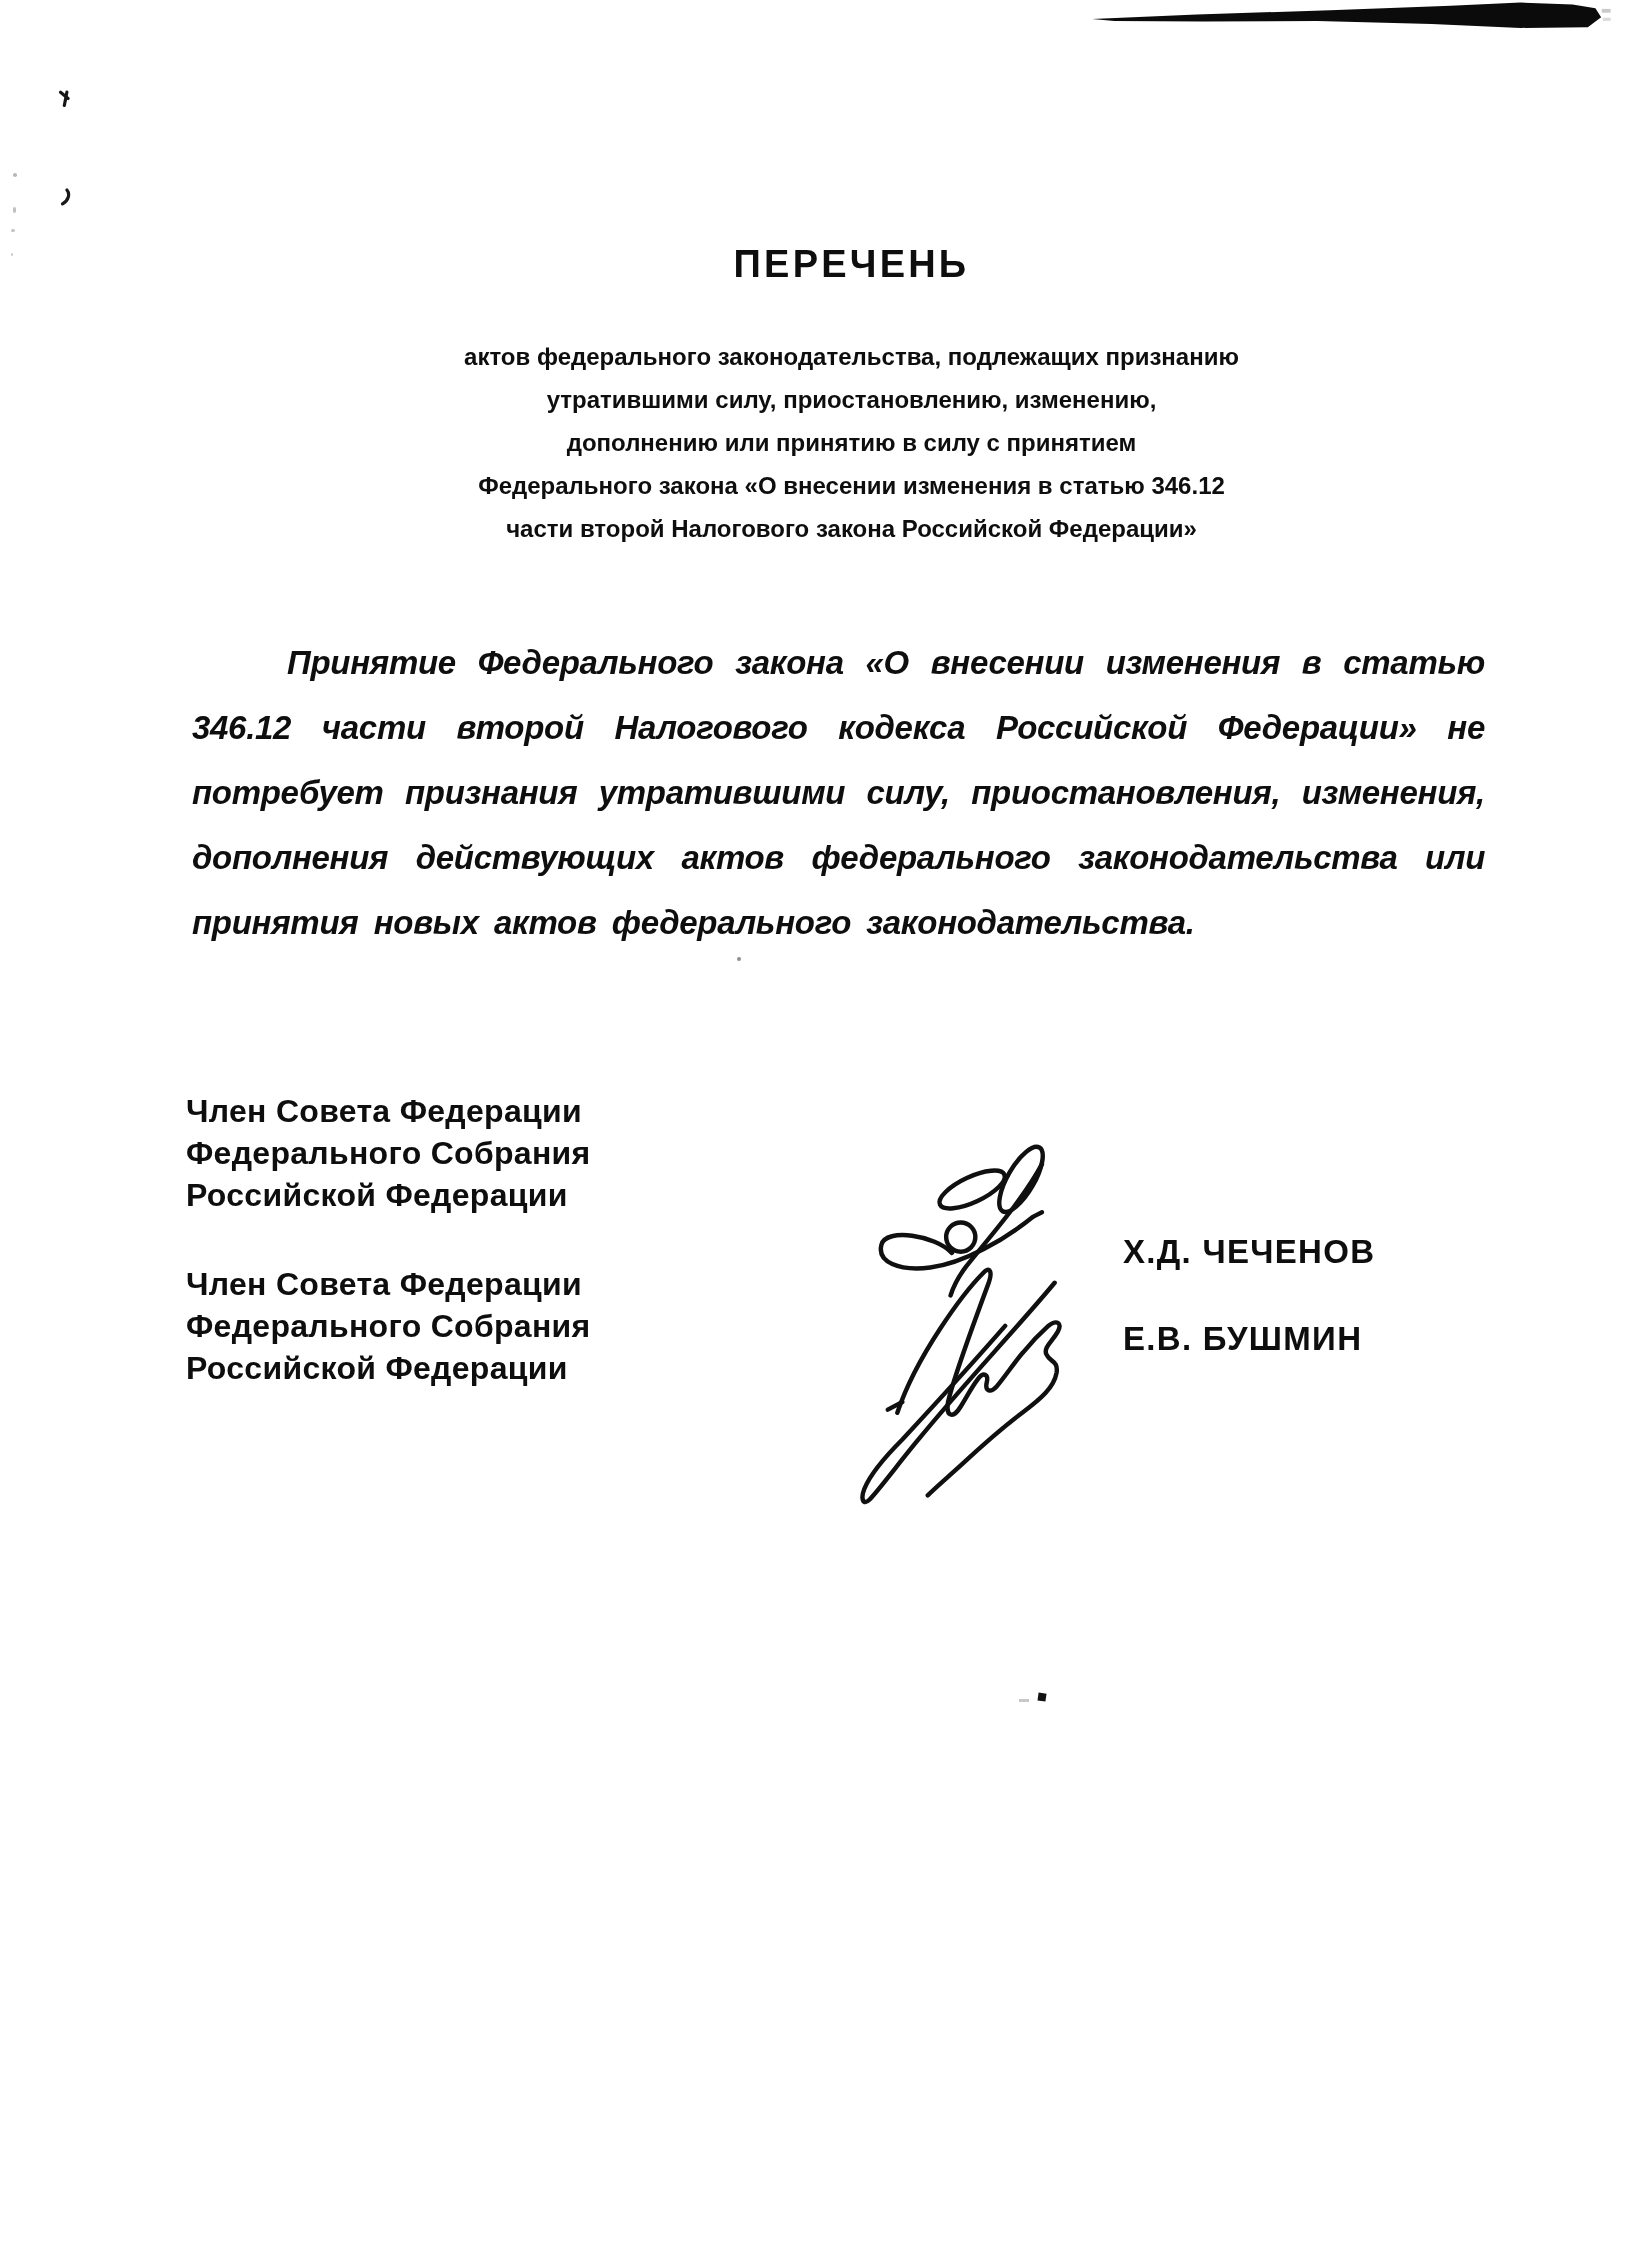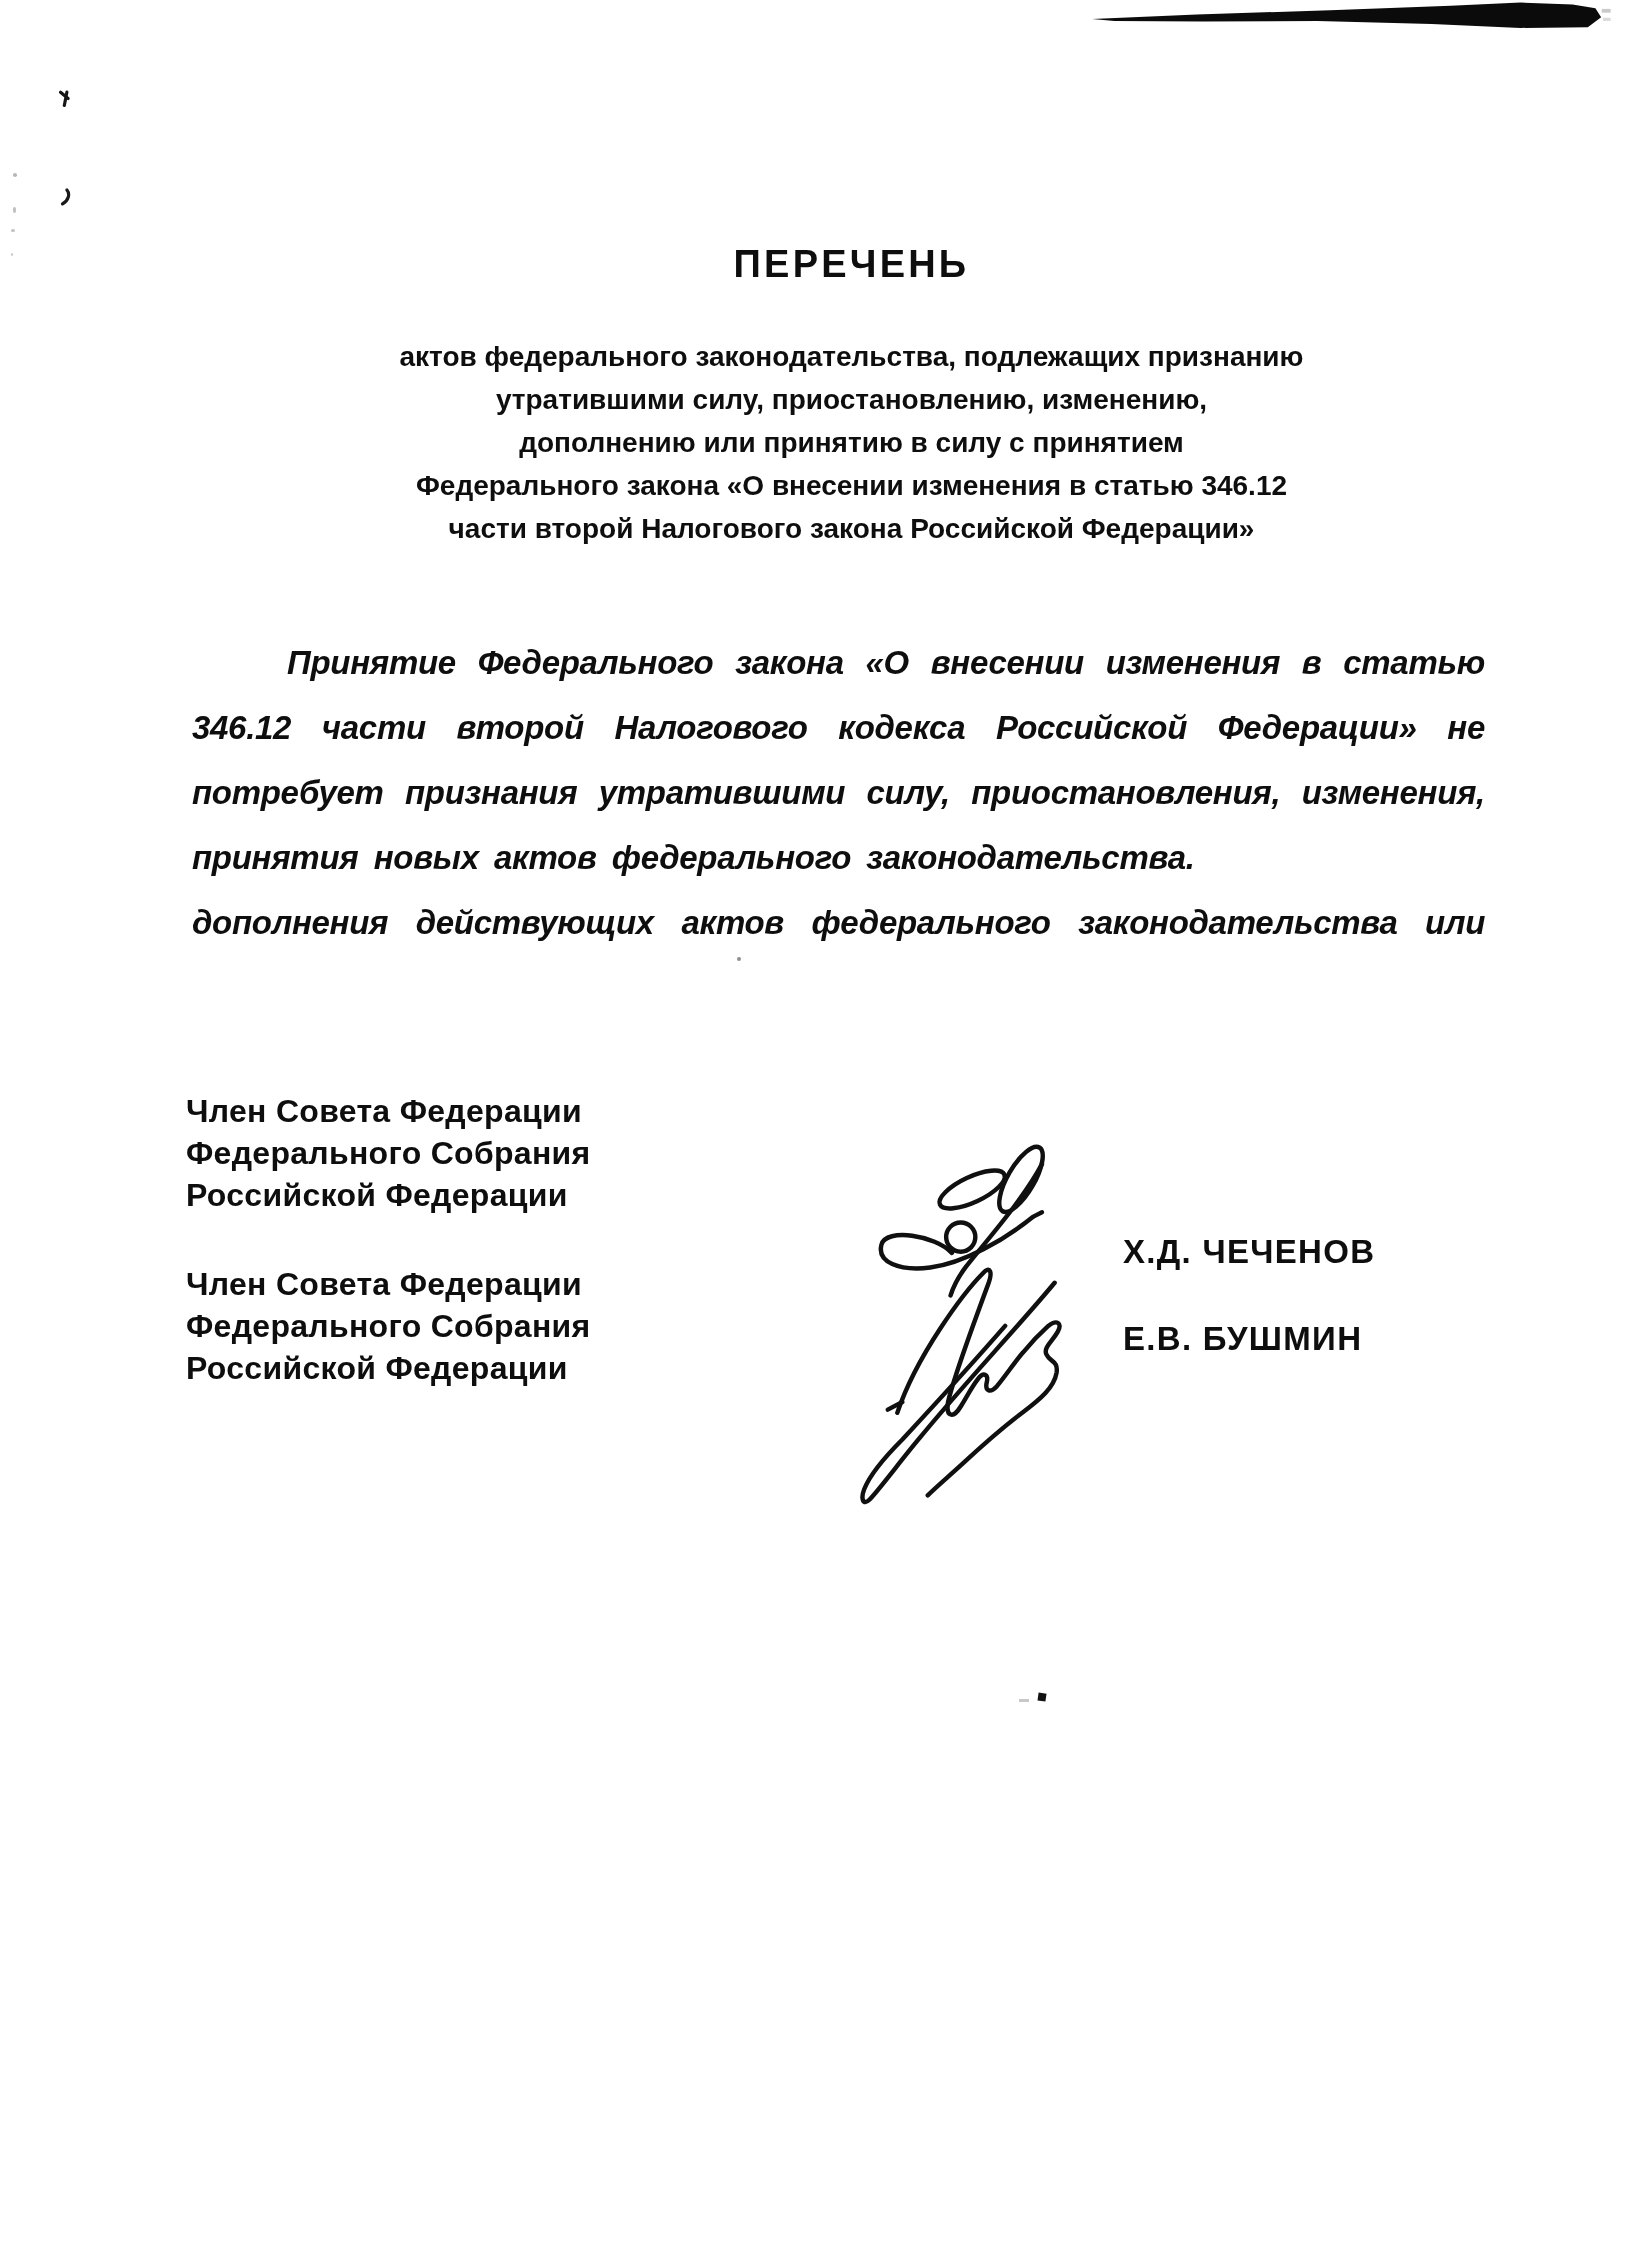--- a/index.html
+++ b/index.html
@@ -14,21 +14,21 @@
     border-radius:19px;
   }
   .doc-title{
     position:absolute;left:210px;top:245px;width:1283px;
     text-align:center;
     font-size:38px;font-weight:700;letter-spacing:3.2px;
     line-height:1;
   }
   .subtitle{
     position:absolute;left:210px;top:335px;width:1283px;
-    font-size:28px;font-weight:700;line-height:43px;
+    font-size:24px;font-weight:700;line-height:43px;
     text-align:center;letter-spacing:0px;
   }
   .body-par{
     position:absolute;left:192px;top:630px;width:1293px;
     font-size:33px;font-weight:700;line-height:65px;
     letter-spacing:-0.3px;
   }
   .jline{text-align:justify;text-align-last:justify;font-style:italic;}
   .jline.first{padding-left:95px;}
   .jline.last{text-align:justify;text-align-last:left;word-spacing:6.4px;}
@@ -84,22 +84,22 @@
     <div>утратившими силу, приостановлению, изменению,</div>
     <div>дополнению или принятию в силу с принятием</div>
     <div>Федерального закона «О внесении изменения в статью 346.12</div>
     <div>части второй Налогового закона Российской Федерации»</div>
   </div>
 
   <div class="body-par">
     <div class="jline first">Принятие Федерального закона «О внесении изменения в статью</div>
     <div class="jline">346.12 части второй Налогового кодекса Российской Федерации» не</div>
     <div class="jline">потребует признания утратившими силу, приостановления, изменения,</div>
+    <div class="jline">дополнения действующих актов федерального законодательства или</div>
     <div class="jline last">принятия новых актов федерального законодательства.</div>
-    <div class="jline">дополнения действующих актов федерального законодательства или</div>
   </div>
 
   <div class="sig-role block-1">
     <div>Член Совета Федерации</div>
     <div>Федерального Собрания</div>
     <div>Российской Федерации</div>
   </div>
 
   <div class="sig-role block-2">
     <div>Член Совета Федерации</div>

